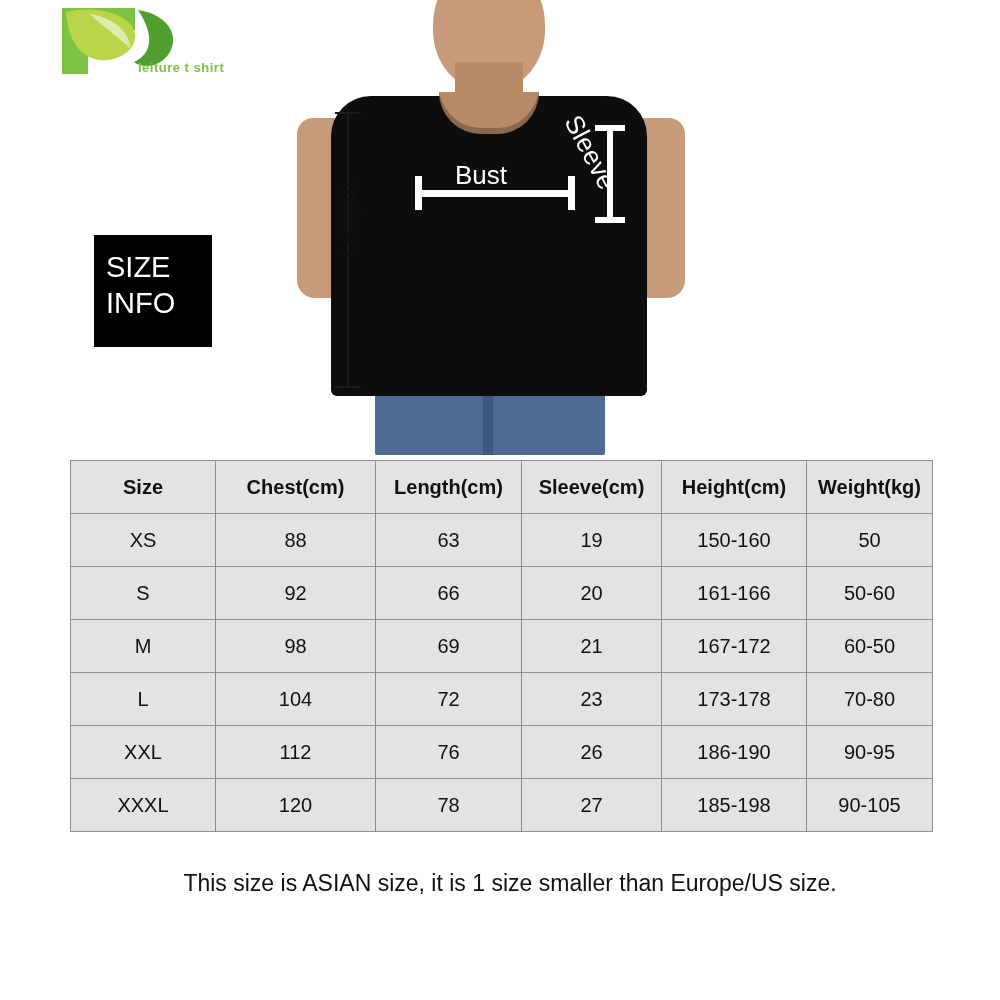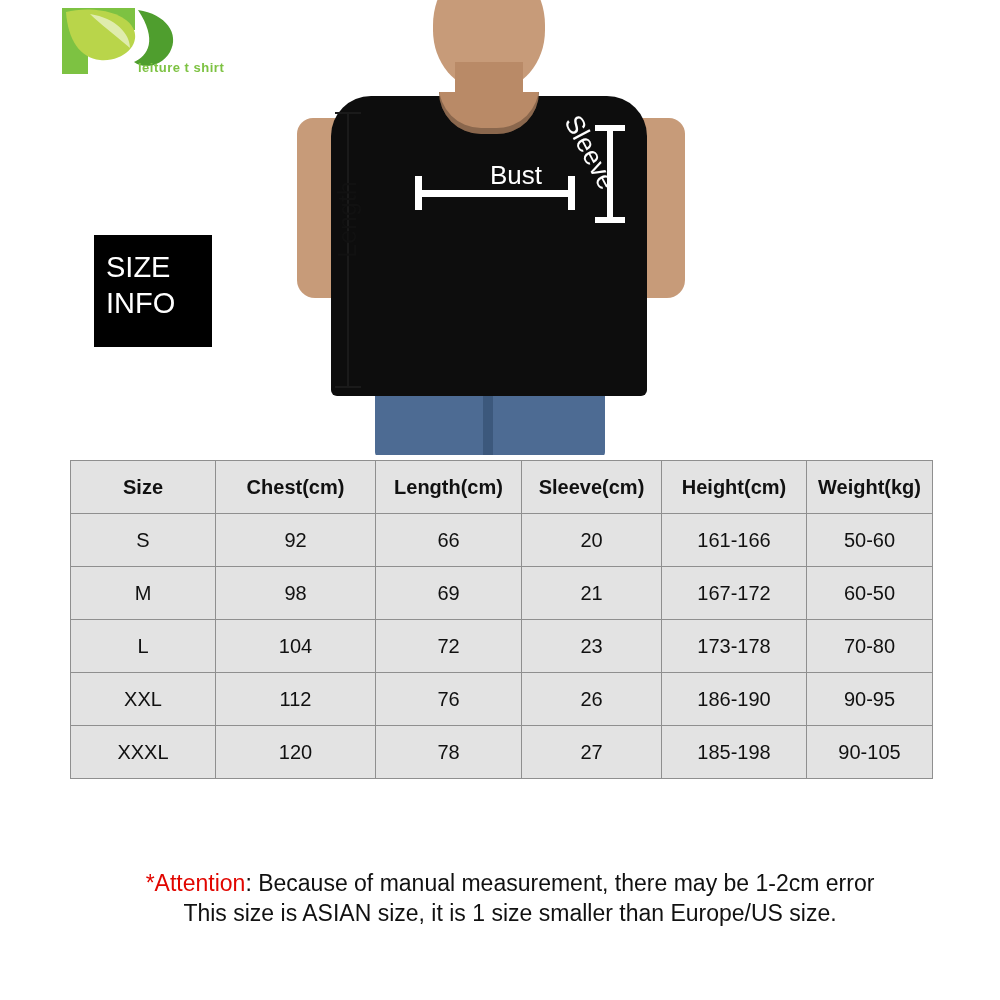--- a/index.html
+++ b/index.html
@@ -143,21 +143,20 @@
   .bust-cap-l, .bust-cap-r {
     top: 176px; width: 7px; height: 34px; background: #ffffff;
   }
   .bust-cap-l { left: 160px; }
   .bust-cap-r { left: 313px; }
   .bust-label {
     left: 200px; top: 160px;
     color: #ffffff;
     font-size: 26px;
     white-space: nowrap;
-    margin-left: 35px;
   }
   .sleeve-line {
     left: 352px; top: 125px;
     width: 6px; height: 98px;
     background: #ffffff;
   }
   .sleeve-cap-t, .sleeve-cap-b {
     left: 340px; width: 30px; height: 6px; background: #ffffff;
   }
   .sleeve-cap-t { top: 125px; }
@@ -283,20 +282,28 @@
       <th>Size</th>
       <th>Chest(cm)</th>
       <th>Length(cm)</th>
       <th>Sleeve(cm)</th>
       <th>Height(cm)</th>
       <th>Weight(kg)</th>
     </tr>
   </thead>
   <tbody>
     <tr>
+      <td>XS</td>
+      <td>88</td>
+      <td>63</td>
+      <td>19</td>
+      <td>150-160</td>
+      <td>50</td>
+    </tr>
+    <tr>
       <td>S</td>
       <td>92</td>
       <td>66</td>
       <td>20</td>
       <td>161-166</td>
       <td>50-60</td>
     </tr>
     <tr>
       <td>M</td>
       <td>98</td>
@@ -326,17 +333,14 @@
       <td>120</td>
       <td>78</td>
       <td>27</td>
       <td>185-198</td>
       <td>90-105</td>
     </tr>
   </tbody>
 </table>
 
 <div class="note">
-  <div>
-    <span class="attention">*Attention</span><span>: Because of manual measurement, there may be 1-2cm error</span>
-  </div>
   <div>This size is ASIAN size, it is 1 size smaller than Europe/US size.</div>
 </div>
 
 </body></html>

